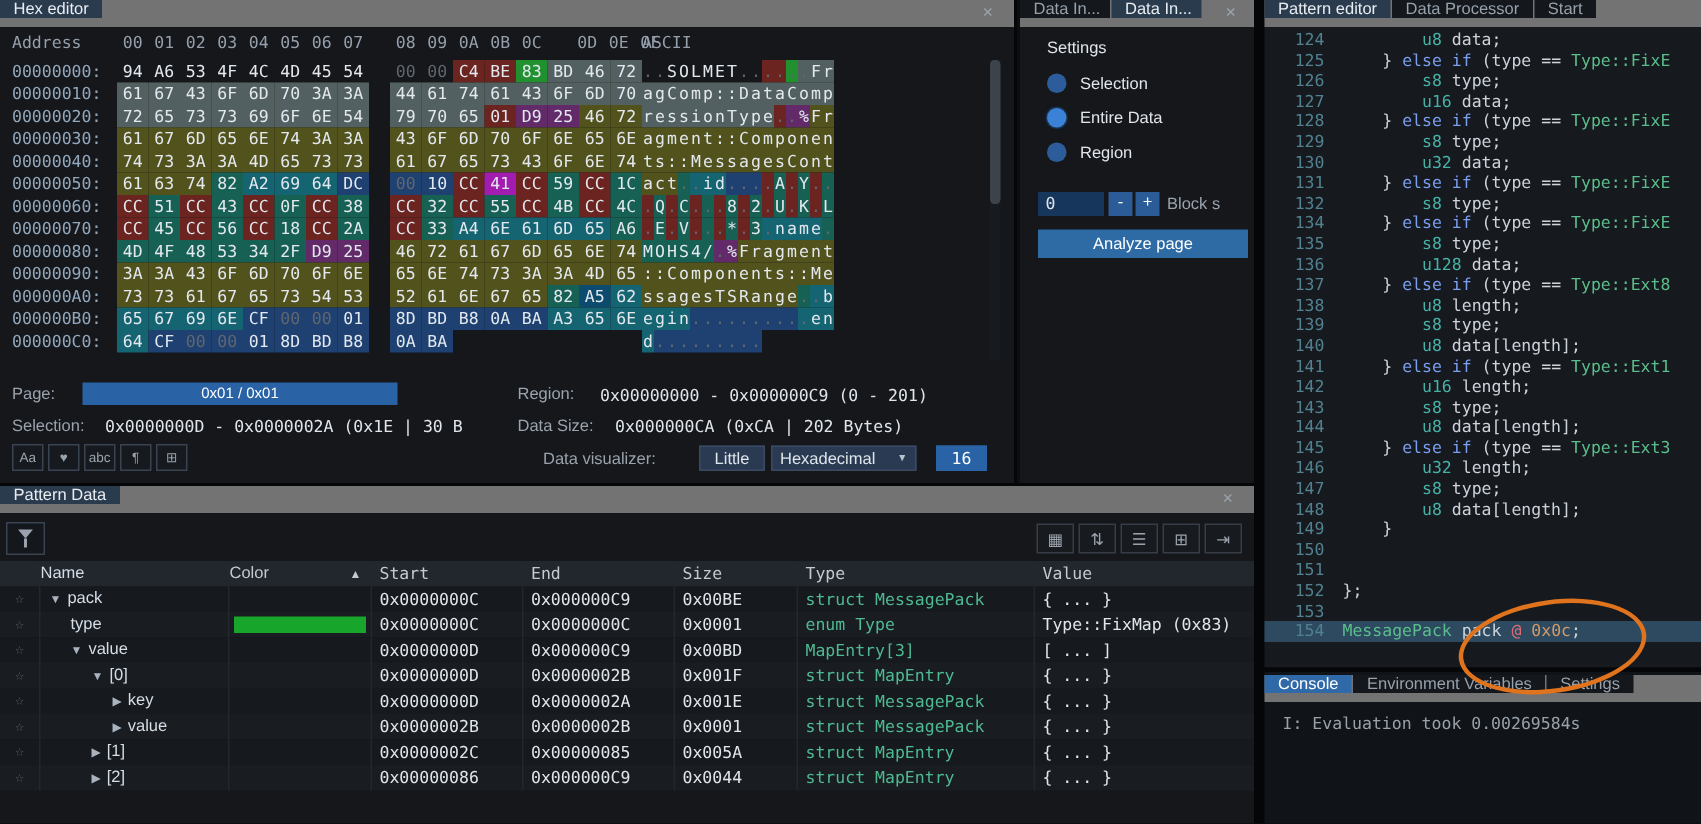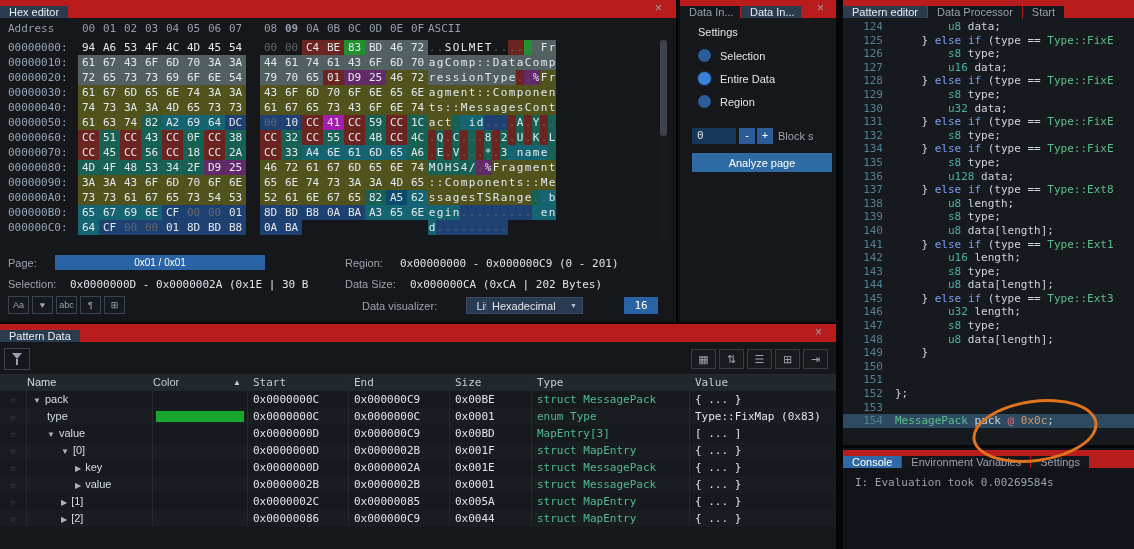--- a/index.html
+++ b/index.html
@@ -1,21 +1,21 @@
 <!DOCTYPE html>
 <html><head>
 <meta charset="utf-8">
 <style>
   *{margin:0;padding:0;box-sizing:border-box}
   html,body{width:1134px;height:549px;overflow:hidden}
   body{position:relative;background:#0b0d0f;font-family:"Liberation Sans",sans-serif;color:#dfe5ea}
   .mono{font-family:"DejaVu Sans Mono",monospace}
   .panel{position:absolute;background:#15171b}
   
-  .tabbar{position:absolute;left:0;top:0;right:0;height:18px;background:#b91c1c;display:flex;align-items:flex-end}
+  .tabbar{position:absolute;left:0;top:0;right:0;height:18px;background:#737373;display:flex;align-items:flex-start}
   .tab{display:flex;align-items:center;padding:0 9px;font-size:11px;color:#97a1ac;background:#14171b;margin-right:1px;white-space:nowrap}
   .tab.active{background:#2b3b4e;color:#e8edf2}
   .tab.blue{background:#3069a8;color:#ffffff}
   .close{position:absolute;top:1px;font-size:12px;color:#9aa3ad;cursor:default;padding:0 4px}
   
   #hex-panel{left:0;top:0;width:678px;height:322px;border-right:2px solid #050607}
   .hex-colhdr{position:absolute;top:22px;left:0;right:0;height:14px;font-size:11px;color:#959fab}
   .hex-addr-hd{position:absolute;left:8px}
   .ascii-hd{position:absolute;left:428px}
   .bwrap{position:absolute;left:78px;top:0;display:flex}
@@ -116,25 +116,25 @@
       <span class="bwrap">
           <span class="byte" style="color: rgb(149, 159, 171);">00</span>
           <span class="byte" style="color: rgb(149, 159, 171);">01</span>
           <span class="byte" style="color: rgb(149, 159, 171);">02</span>
           <span class="byte" style="color: rgb(149, 159, 171);">03</span>
           <span class="byte" style="color: rgb(149, 159, 171);">04</span>
           <span class="byte" style="color: rgb(149, 159, 171);">05</span>
           <span class="byte" style="color: rgb(149, 159, 171);">06</span>
           <span class="byte" style="color: rgb(149, 159, 171);">07</span>
           <span class="byte grp" style="color: rgb(149, 159, 171);">08</span>
-          <span class="byte" style="color: rgb(149, 159, 171); font-weight: bold;">09</span>
+          <span class="byte" style="color: rgb(149, 159, 171);">09</span>
           <span class="byte" style="color: rgb(149, 159, 171);">0A</span>
           <span class="byte" style="color: rgb(149, 159, 171);">0B</span>
           <span class="byte" style="color: rgb(149, 159, 171);">0C</span>
-          <span class="byte" style="color: rgb(149, 159, 171);">0D</span>
+          <span class="byte" style="color: rgb(149, 159, 171); margin-left: 16px;">0D</span>
           <span class="byte" style="color: rgb(149, 159, 171);">0E</span>
           <span class="byte" style="color: rgb(149, 159, 171);">0F</span>
         </span>
       <span class="ascii-hd">ASCII</span>
     </div>
 
     <div class="hex-rows">
         <div class="hex-row">
           <span class="hex-addr mono">00000000:</span>
           <span class="bwrap">
@@ -648,21 +648,21 @@
 
     <div class="ftoggles">
         <span class="ftog">Aa</span>
         <span class="ftog">♥</span>
         <span class="ftog">abc</span>
         <span class="ftog">¶</span>
         <span class="ftog">⊞</span>
       </div>
     <div class="f-label" style="left:362px;top:300px">Data visualizer:</div>
     <div class="btn" style="left:466px;top:297px;width:44px">Little</div>
-    <div class="btn dd" style="left:486px;top:297px;width:97px">
+    <div class="btn dd" style="left:514px;top:297px;width:97px">
       <span>Hexadecimal</span>
       <span class="dd-arrow">▼</span>
     </div>
     <div class="btn blue mono" style="left:624px;top:297px;width:34px">16</div>
   </section>
 
   <section id="inspector-panel" class="panel">
     <div class="tabbar">
       <div class="tab">
         <span>Data In...</span>

